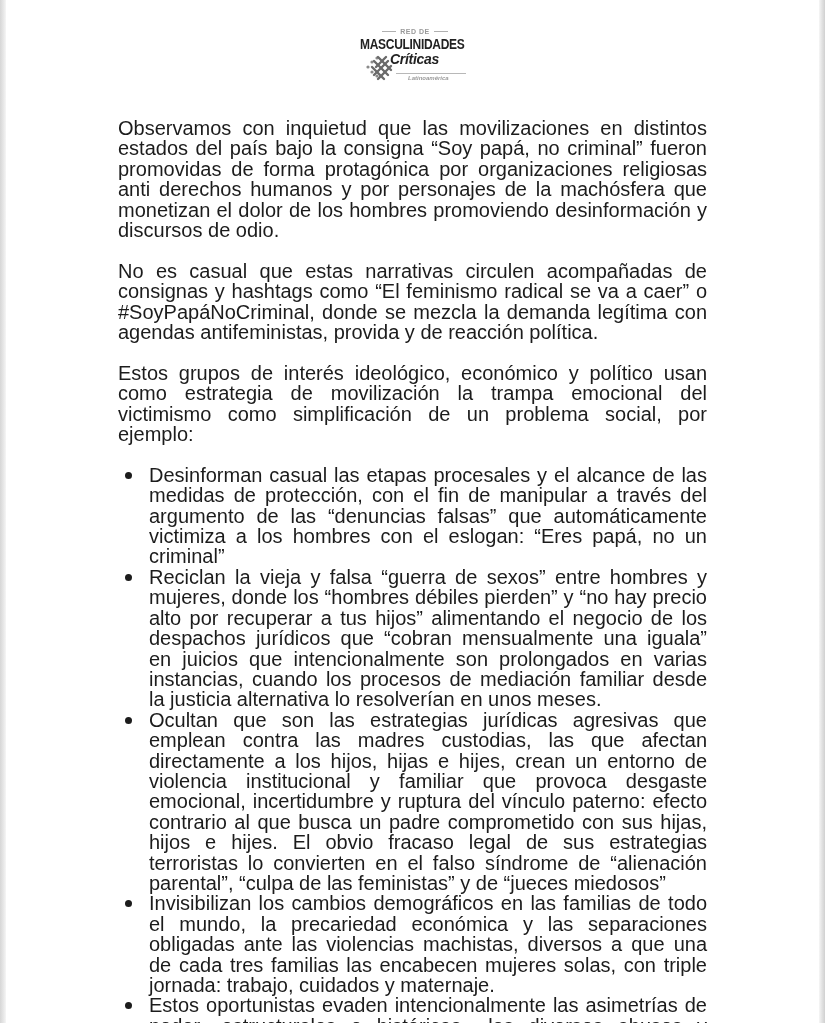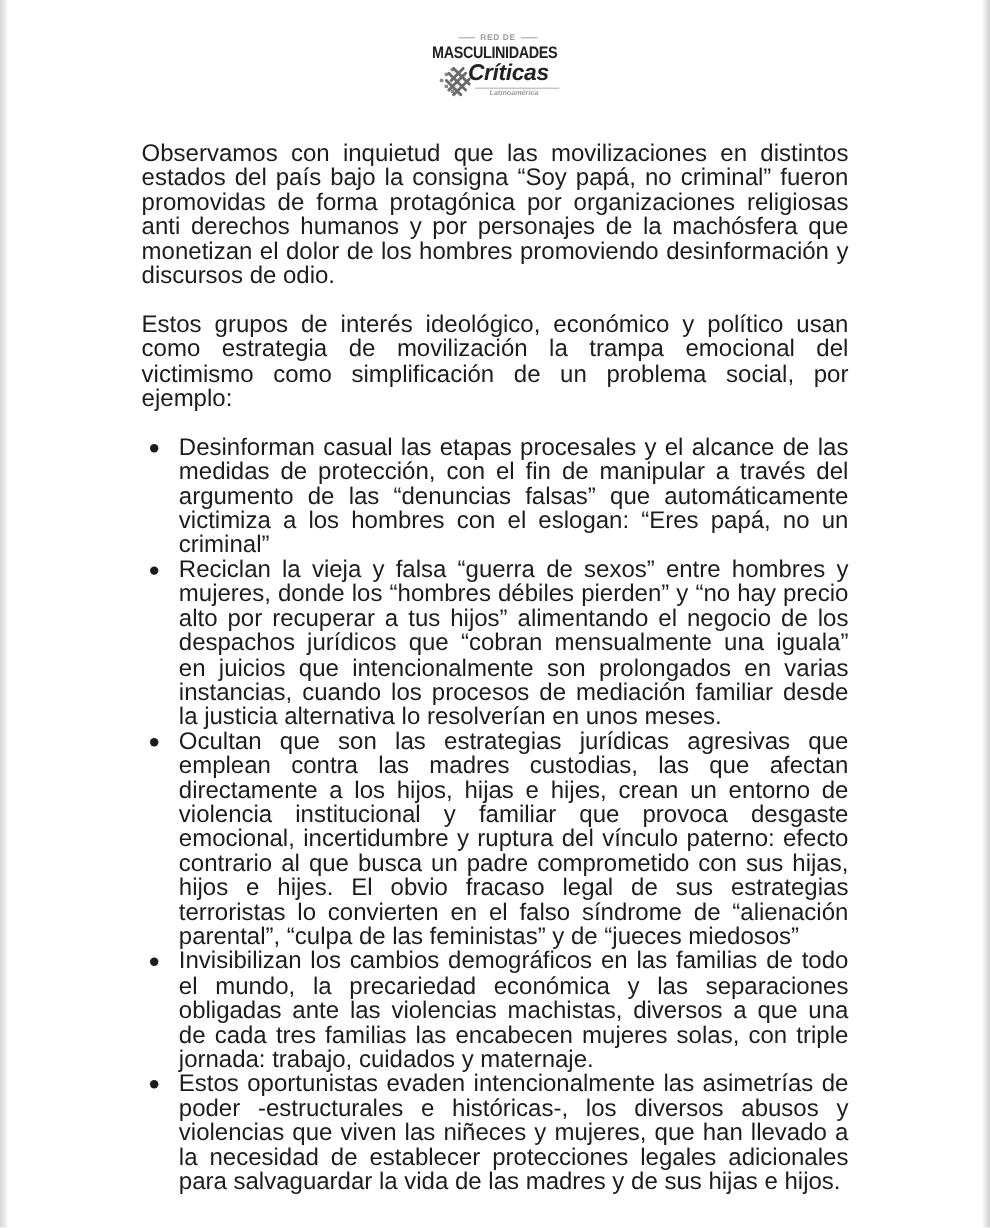--- a/index.html
+++ b/index.html
@@ -27,21 +27,21 @@
       display: flex; align-items: center; justify-content: center; gap: 4px;
     }
     .logo .red-de .dash { width: 14px; height: 1px; background: #b0b0b0; display: inline-block; }
     .logo .masc {
       font-size: 12px; font-weight: bold; color: #222; letter-spacing: -0.3px;
       margin-top: 2px; transform: scaleY(1.15);
     }
     .logo .row2 { position: relative; height: 30px; }
     .logo .criticas {
       position: absolute; left: 30px; top: 0px;
-      font-size: 19px; font-weight: bold; font-style: italic; color: #222;
+      font-size: 14px; font-weight: bold; font-style: italic; color: #222;
       letter-spacing: -0.3px;
     }
     .logo .weave { position: absolute; left: 4px; top: 2px; width: 30px; height: 28px; }
     .logo .latam {
       position: absolute; left: 48px; top: 24px;
       font-size: 6px; font-style: italic; font-weight: bold; color: #9a9a9a;
     }
     .logo .underline {
       position: absolute; left: 36px; top: 22px; width: 70px; height: 1px; background: #b8b8b8;
     }
@@ -89,20 +89,21 @@
       </g>
     </svg>
     <span class="criticas">Críticas</span>
     <span class="underline"></span>
     <span class="latam">Latinoamérica</span>
   </div>
 </div>
 
 <div class="content">
   <p>Observamos con inquietud que las movilizaciones en distintos estados del país bajo la consigna “Soy papá, no criminal” fueron promovidas de forma protagónica por organizaciones religiosas anti derechos humanos y por personajes de la machósfera que monetizan el dolor de los hombres promoviendo desinformación y discursos de odio.</p>
+  <p>No es casual que estas narrativas circulen acompañadas de consignas y hashtags como “El feminismo radical se va a caer” o #SoyPapáNoCriminal, donde se mezcla la demanda legítima con agendas antifeministas, provida y de reacción política.</p>
   <p>Estos grupos de interés  ideológico, económico y político usan como estrategia de movilización la trampa emocional del victimismo como simplificación de un problema social, por ejemplo:</p>
   <ul>
     <li><span class="bullet"></span><span>Desinforman casual las etapas procesales y el alcance de las medidas de protección, con el fin de manipular a través del argumento de las “denuncias falsas” que automáticamente victimiza a los hombres con el eslogan: “Eres papá, no un criminal”</span></li>
     <li><span class="bullet"></span><span>Reciclan la vieja y falsa “guerra de sexos” entre hombres y mujeres, donde los “hombres débiles pierden” y “no hay precio alto por recuperar a tus hijos” alimentando el negocio de los despachos jurídicos que “cobran mensualmente una iguala” en juicios que intencionalmente son prolongados en varias instancias, cuando los procesos de mediación familiar desde la justicia alternativa lo resolverían en unos meses.</span></li>
     <li><span class="bullet"></span><span>Ocultan que son las estrategias jurídicas agresivas que emplean contra las madres custodias, las que afectan directamente a los hijos, hijas e hijes, crean un entorno de violencia institucional y familiar que provoca desgaste emocional, incertidumbre y ruptura del vínculo paterno: efecto contrario al que busca un padre comprometido con sus hijas, hijos e hijes. El obvio fracaso legal de sus estrategias terroristas lo convierten en el falso síndrome de “alienación parental”, “culpa de las feministas” y de “jueces miedosos”</span></li>
     <li><span class="bullet"></span><span>Invisibilizan los cambios demográficos en las familias de todo el mundo, la precariedad económica y las separaciones obligadas ante las violencias machistas, diversos a que una de cada tres familias las encabecen mujeres solas, con triple jornada: trabajo, cuidados y maternaje.</span></li>
     <li><span class="bullet"></span><span>Estos oportunistas evaden intencionalmente las asimetrías de poder -estructurales e históricas-, los diversos abusos y violencias que viven las niñeces y mujeres, que han llevado a la necesidad de establecer protecciones legales adicionales para salvaguardar la vida de las madres y de sus hijas e hijos.</span></li>
   </ul>
 </div>
 

